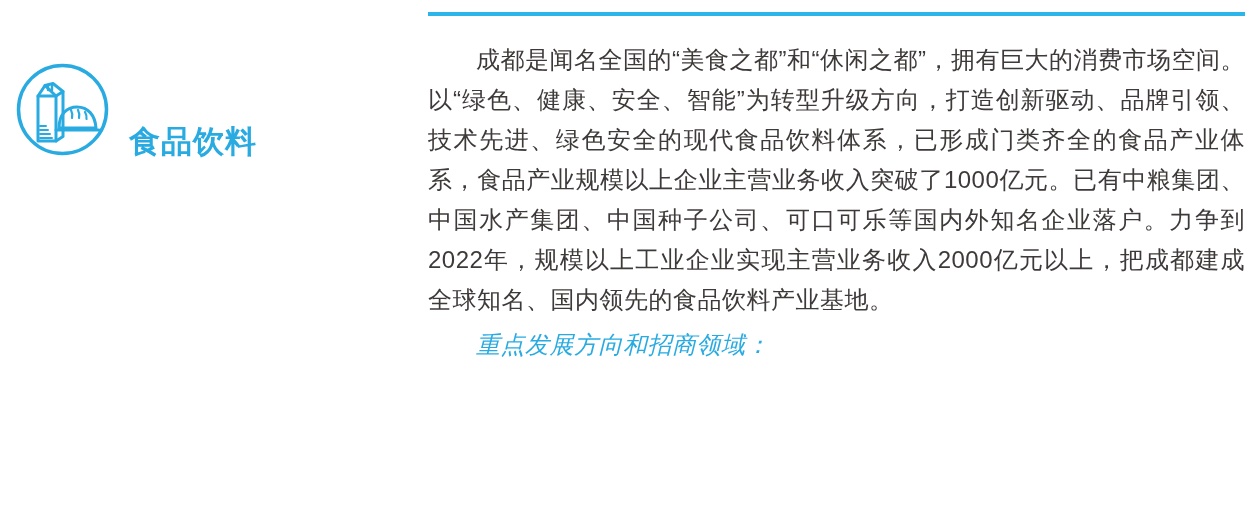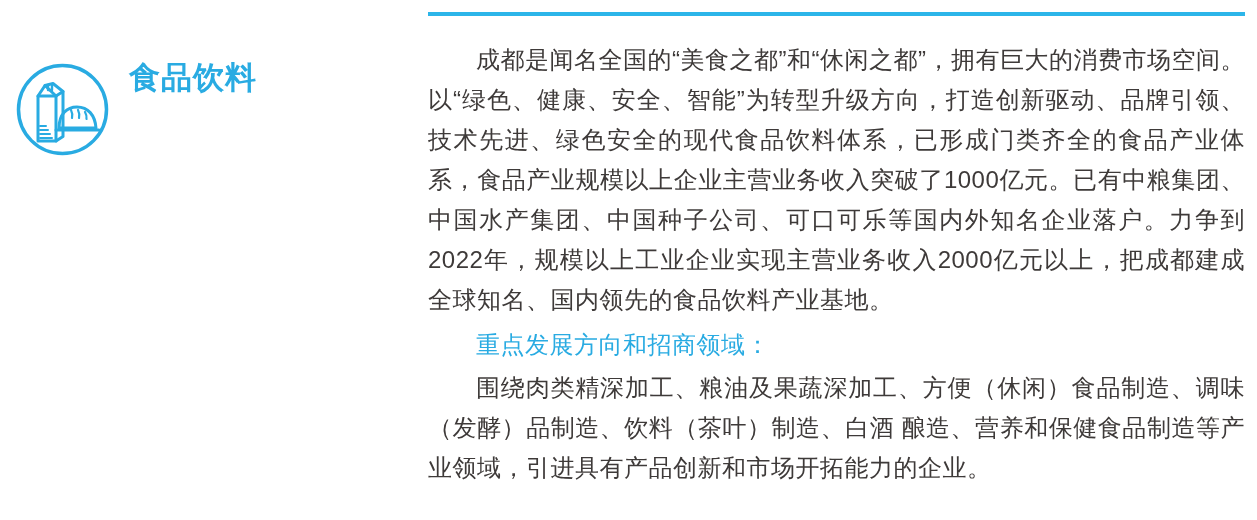--- a/index.html
+++ b/index.html
@@ -16,21 +16,21 @@
     width: 1257px;
     height: 520px;
     background: #ffffff;
   }
   
   .left-col {
     position: absolute;
     left: 15px;
     top: 62px;
     display: flex;
-    align-items: flex-start;
+    align-items: flex-end;
   }
   .icon-wrap {
     width: 95px;
     height: 95px;
     flex: 0 0 auto;
   }
   .icon-wrap svg { display: block; width: 95px; height: 95px; }
   .section-title {
     margin: 0 0 0 19px;
     font-size: 31px;
@@ -67,20 +67,21 @@
     line-height: 40px;
     letter-spacing: 0.5px;
     color: #3E3A39;
     text-align: justify;
     text-indent: 2em;
   }
   .article p.highlight {
     color: #29ABE2;
     margin: 5px 0 3px 0;
     text-align: left;
+    font-style: italic;
   }
 </style>
 </head>
 <body>
 
 <div class="page">
 
   <div class="left-col">
     <div class="icon-wrap">
       <svg viewBox="0 0 95 95" fill="none" xmlns="http://www.w3.org/2000/svg" stroke="#29ABE2" stroke-width="3" stroke-linejoin="round" stroke-linecap="round">
@@ -105,17 +106,16 @@
       </svg>
     </div>
     <h1 class="section-title">食品饮料</h1>
   </div>
 
   <div class="content">
     <div class="top-rule"></div>
     <div class="article">
       <p>成都是闻名全国的“美食之都”和“休闲之都”，拥有巨大的消费市场空间。以“绿色、健康、安全、智能”为转型升级方向，打造创新驱动、品牌引领、技术先进、绿色安全的现代食品饮料体系，已形成门类齐全的食品产业体系，食品产业规模以上企业主营业务收入突破了1000亿元。已有中粮集团、中国水产集团、中国种子公司、可口可乐等国内外知名企业落户。力争到2022年，规模以上工业企业实现主营业务收入2000亿元以上，把成都建成全球知名、国内领先的食品饮料产业基地。</p>
       <p class="highlight">重点发展方向和招商领域：</p>
-      <p>围绕肉类精深加工、粮油及果蔬深加工、方便（休闲）食品制造、调味（发酵）品制造、饮料（茶叶）制造、白酒 酿造、营养和保健食品制造等产业领域，引进具有产品创新和市场开拓能力的企业。</p>
     </div>
   </div>
 
 </div>
 
 </body></html>

